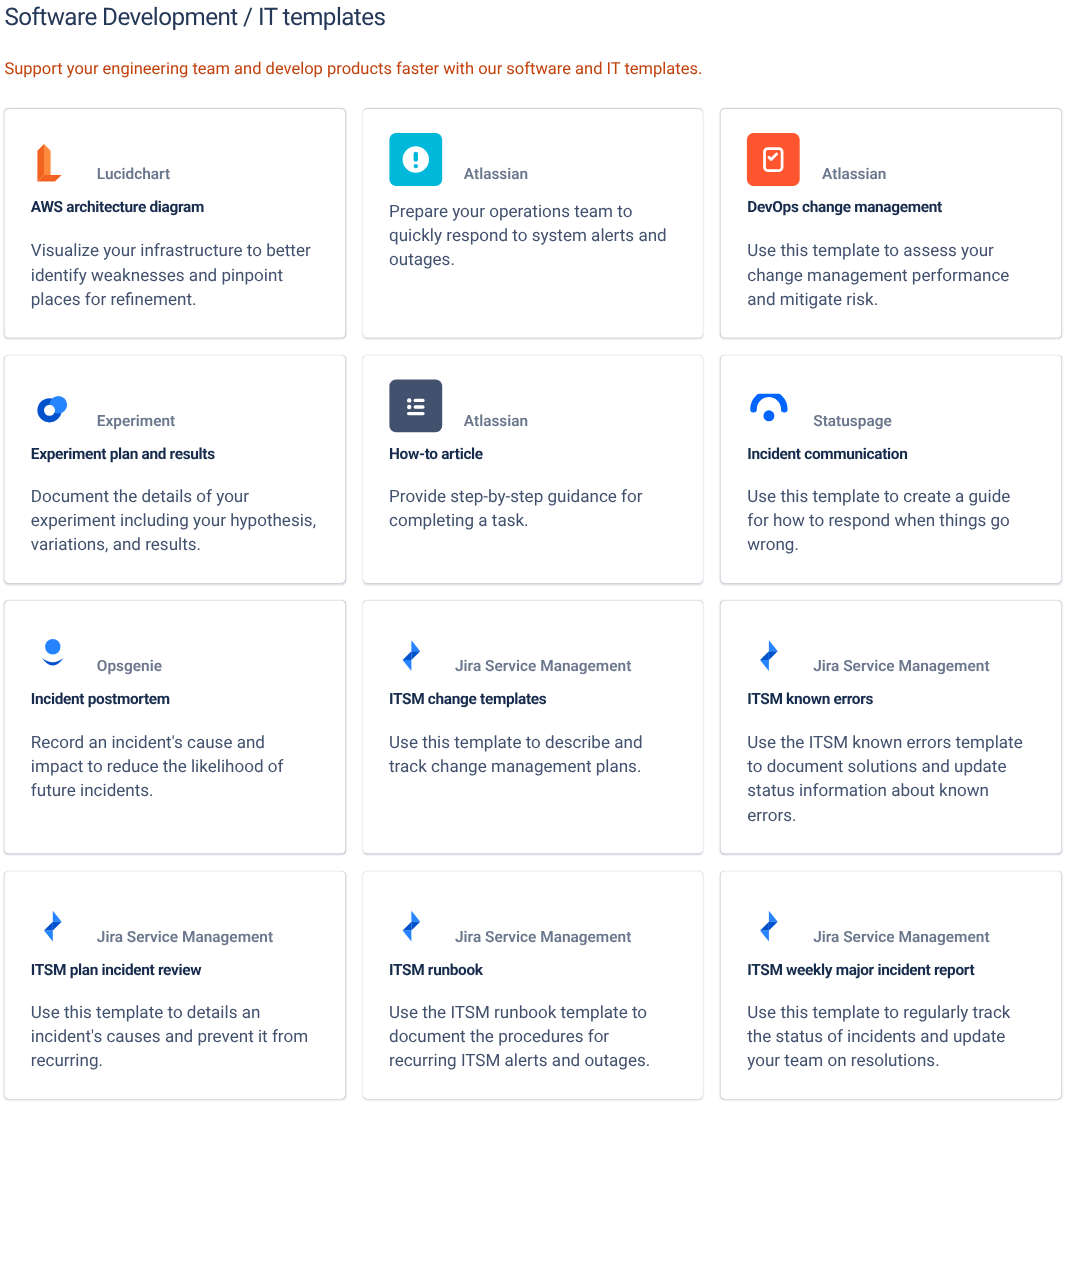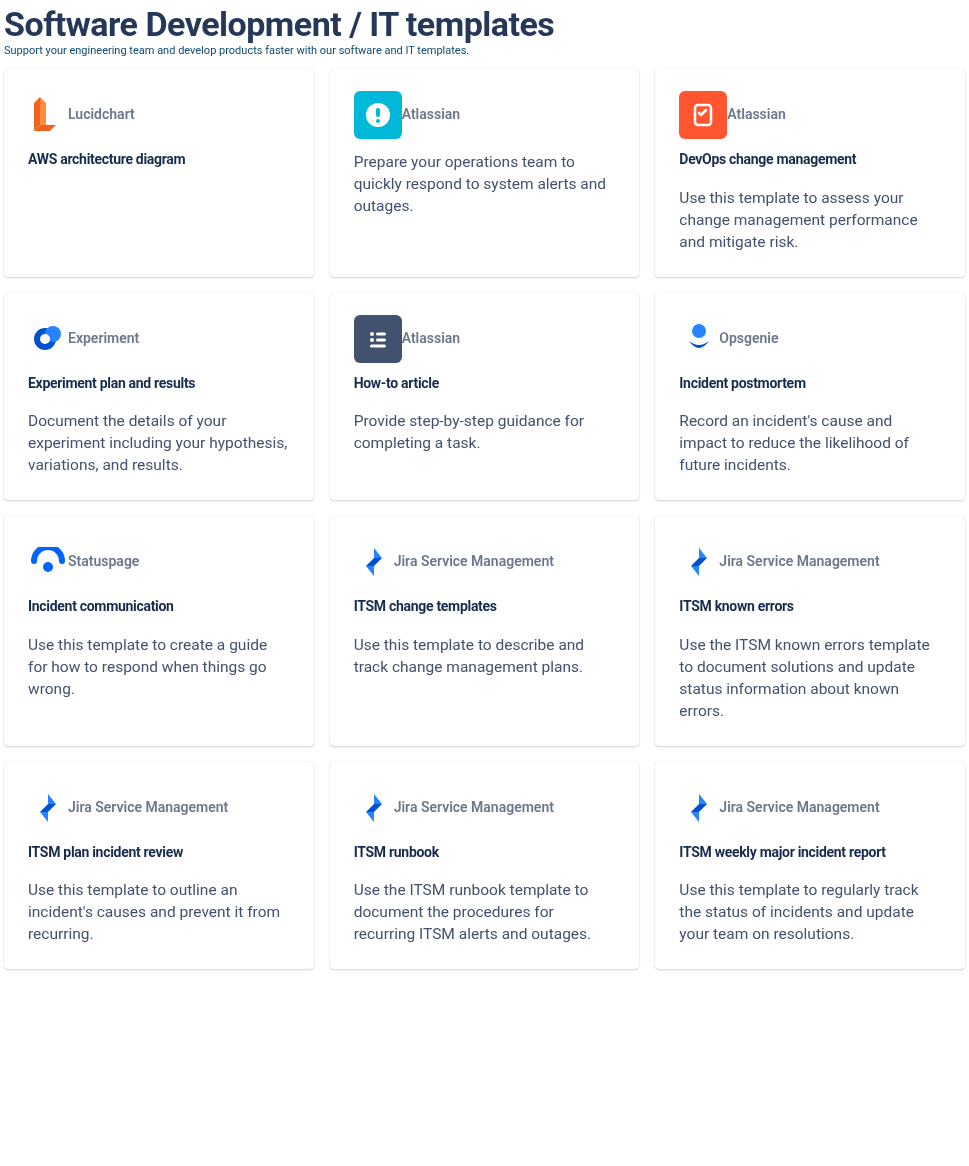--- a/index.html
+++ b/index.html
@@ -4,49 +4,49 @@
 <style>
   * { box-sizing: border-box; margin: 0; padding: 0; }
   body {
     font-family: -apple-system, BlinkMacSystemFont, "Segoe UI", Roboto, Helvetica, Arial, sans-serif;
     background: #ffffff;
     color: #172B4D;
     padding: 4px;
     width: 969px;
   }
   h1.page-title {
-    font-size: 34px;
-    font-weight: 700;
+    font-size: 22px;
+    font-weight: 400;
     color: #253858;
-    margin-bottom: 0;
+    margin-bottom: 24px;
     letter-spacing: -0.5px;
   }
   p.page-subtitle {
-    font-size: 11px;
-    color: #0c4a6e;
-    margin-bottom: 12px;
+    font-size: 15px;
+    color: #c2410c;
+    margin-bottom: 28px;
   }
   .grid {
     display: grid;
     grid-template-columns: repeat(3, 1fr);
     gap: 16px;
   }
   .card {
     background: #ffffff;
     border-radius: 4px;
     box-shadow: 0 1px 2px rgba(9,30,66,0.18), 0 0 1px rgba(9,30,66,0.2);
     padding: 22px 24px 24px 24px;
     display: flex;
     flex-direction: column;
     cursor: pointer;
   }
   .card-header {
     display: flex;
-    align-items: center;
-    gap: 0;
+    align-items: flex-end;
+    gap: 20px;
     margin-bottom: 12px;
     height: 48px;
   }
   .icon-box {
     width: 48px;
     height: 48px;
     border-radius: 6px;
     display: flex;
     align-items: center;
     justify-content: center;
@@ -93,20 +93,21 @@
       <div class="icon-plain">
         <svg width="36" height="40" viewBox="0 0 36 40">
           <polygon points="10,2 10,30 4,36 4,8" fill="#F26322"></polygon>
           <polygon points="10,30 26,30 20,36 4,36" fill="#F26322"></polygon>
           <polygon points="10,2 16,8 16,30 10,30" fill="#FF8B3E"></polygon>
         </svg>
       </div>
       <span class="vendor">Lucidchart</span>
     </div>
     <div class="card-title">AWS architecture diagram</div>
+    <div class="card-desc">Visualize your infrastructure to better identify weaknesses and pinpoint places for refinement.</div>
   </div>
 
   <div class="card">
     <div class="card-header">
       <div class="icon-box" style="background:#00B8D9">
         <svg width="28" height="28" viewBox="0 0 28 28">
           <circle cx="14" cy="14" r="12" fill="#ffffff"></circle>
           <rect x="12" y="7" width="4" height="9" rx="2" fill="#00B8D9"></rect>
           <circle cx="14" cy="20" r="2" fill="#00B8D9"></circle>
         </svg>
@@ -158,48 +159,48 @@
       </div>
       <span class="vendor">Atlassian</span>
     </div>
     <div class="card-title">How-to article</div>
     <div class="card-desc">Provide step-by-step guidance for completing a task.</div>
   </div>
 
   <div class="card">
     <div class="card-header">
       <div class="icon-plain">
+        <svg width="40" height="30" viewBox="0 0 40 30">
+          <path d="M6 14 a14 14 0 0 1 28 0" fill="none" stroke="#0065FF" stroke-width="6" stroke-linecap="round"></path>
+          <circle cx="20" cy="20" r="5" fill="#0065FF"></circle>
+        </svg>
+      </div>
+      <span class="vendor">Statuspage</span>
+    </div>
+    <div class="card-title">Incident communication</div>
+    <div class="card-desc">Use this template to create a guide for how to respond when things go wrong.</div>
+  </div>
+
+  <div class="card">
+    <div class="card-header">
+      <div class="icon-plain">
         <svg width="32" height="36" viewBox="0 0 32 36">
           <circle cx="16" cy="10" r="7" fill="#2684FF"></circle>
           <path d="M6 20 Q16 34 26 20 Q16 28 6 20 Z" fill="#0052CC"></path>
         </svg>
       </div>
       <span class="vendor">Opsgenie</span>
     </div>
     <div class="card-title">Incident postmortem</div>
     <div class="card-desc">Record an incident's cause and impact to reduce the likelihood of future incidents.</div>
   </div>
 
   <div class="card">
     <div class="card-header">
       <div class="icon-plain">
-        <svg width="40" height="30" viewBox="0 0 40 30">
-          <path d="M6 14 a14 14 0 0 1 28 0" fill="none" stroke="#0065FF" stroke-width="6" stroke-linecap="round"></path>
-          <circle cx="20" cy="20" r="5" fill="#0065FF"></circle>
-        </svg>
-      </div>
-      <span class="vendor">Statuspage</span>
-    </div>
-    <div class="card-title">Incident communication</div>
-    <div class="card-desc">Use this template to create a guide for how to respond when things go wrong.</div>
-  </div>
-
-  <div class="card">
-    <div class="card-header">
-      <div class="icon-plain">
         <svg width="28" height="32" viewBox="0 0 28 32">
           <path d="M14 2 L22 12 L14 12 Z" fill="#2684FF"></path>
           <path d="M14 30 L6 20 L14 20 Z" fill="#2684FF"></path>
           <path d="M14 12 L14 20 L6 20 L14 12 Z" fill="#0052CC"></path>
           <path d="M14 12 L22 12 L14 20 Z" fill="#0052CC"></path>
         </svg>
       </div>
       <span class="vendor">Jira Service Management</span>
     </div>
     <div class="card-title">ITSM change templates</div>
@@ -228,21 +229,21 @@
         <svg width="28" height="32" viewBox="0 0 28 32">
           <path d="M14 2 L22 12 L14 12 Z" fill="#2684FF"></path>
           <path d="M14 30 L6 20 L14 20 Z" fill="#2684FF"></path>
           <path d="M14 12 L14 20 L6 20 L14 12 Z" fill="#0052CC"></path>
           <path d="M14 12 L22 12 L14 20 Z" fill="#0052CC"></path>
         </svg>
       </div>
       <span class="vendor">Jira Service Management</span>
     </div>
     <div class="card-title">ITSM plan incident review</div>
-    <div class="card-desc">Use this template to outline an incident's causes and prevent it from recurring.</div>
+    <div class="card-desc">Use this template to details an incident's causes and prevent it from recurring.</div>
   </div>
 
   <div class="card">
     <div class="card-header">
       <div class="icon-plain">
         <svg width="28" height="32" viewBox="0 0 28 32">
           <path d="M14 2 L22 12 L14 12 Z" fill="#2684FF"></path>
           <path d="M14 30 L6 20 L14 20 Z" fill="#2684FF"></path>
           <path d="M14 12 L14 20 L6 20 L14 12 Z" fill="#0052CC"></path>
           <path d="M14 12 L22 12 L14 20 Z" fill="#0052CC"></path>

